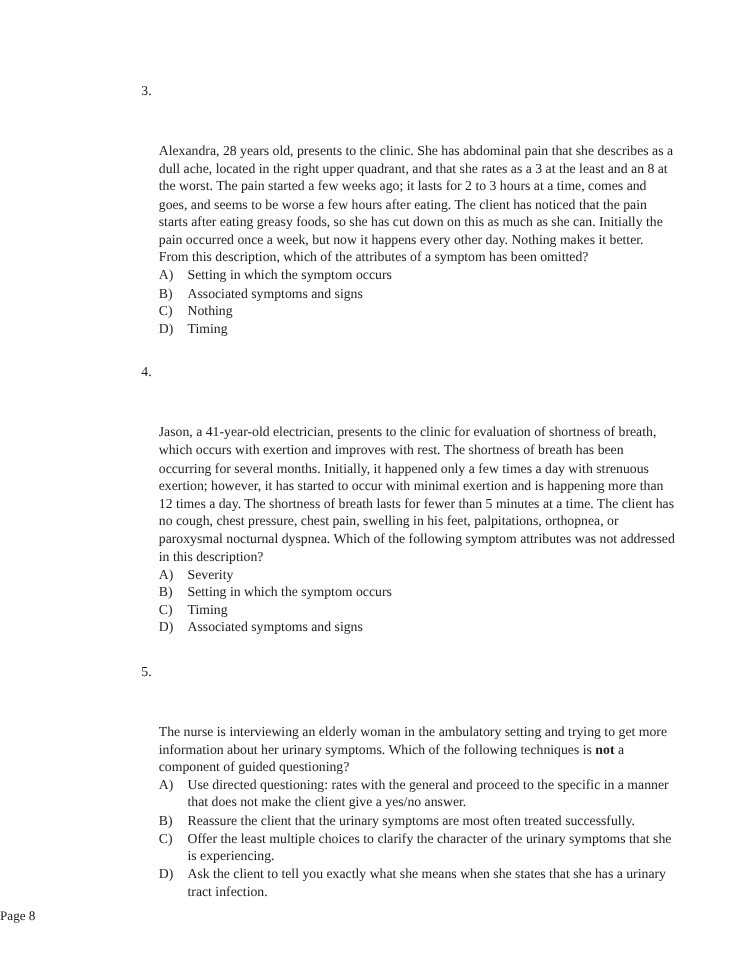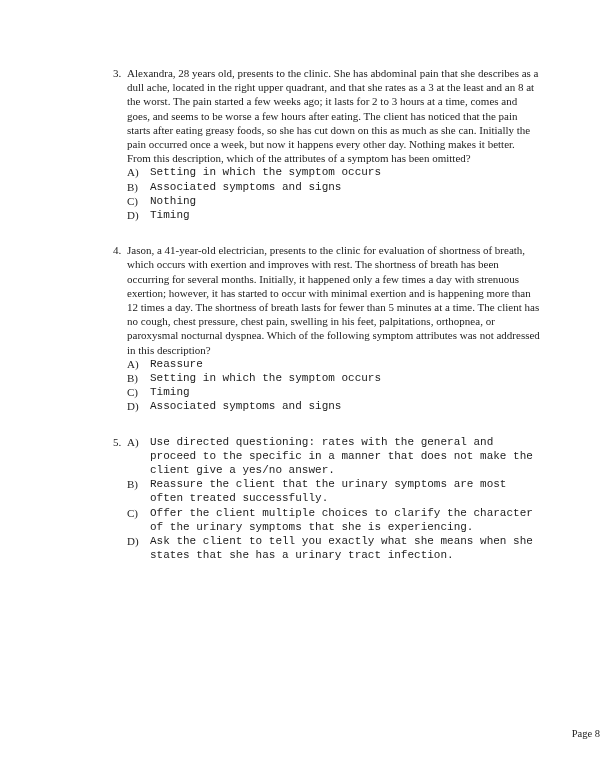--- a/index.html
+++ b/index.html
@@ -31,46 +31,46 @@
   .question + .question {
     margin-top: 21px;
   }
   .q-number {
     flex: 0 0 14px;
     width: 14px;
   }
   .q-body {
     flex: 1 1 auto;
     min-width: 0;
+    margin-top: 48px;
   }
   .q-stem {
     text-align: left;
   }
   .bold {
     font-weight: bold;
   }
   .option {
     display: flex;
     align-items: flex-start;
   }
   .opt-letter {
     flex: 0 0 23px;
     width: 23px;
   }
   .opt-text {
     flex: 1 1 auto;
     min-width: 0;
-    font-family: Liberation Mono, monospace;
   }
   .footer {
     position: absolute;
     top: 727px;
     left: 0;
     width: 100%;
-    text-align: right;
+    text-align: left;
     font-size: 10.5px;
     line-height: 13px;
   }
 </style>
 </head>
 <body>
 
 <div class="page">
   <div class="questions">
       <div class="question">
@@ -97,52 +97,53 @@
           </div>
     </div>
   </div>
       <div class="question">
     <div class="q-number">4.</div>
     <div class="q-body">
       <div class="q-stem"><span>Jason, a 41-year-old electrician, presents to the clinic for evaluation of shortness of breath, which occurs with exertion and improves with rest. The shortness of breath has been occurring for several months. Initially, it happened only a few times a day with strenuous exertion; however, it has started to occur with minimal exertion and is happening more than 12 times a day. The shortness of breath lasts for fewer than 5 minutes at a time. The client has no cough, chest pressure, chest pain, swelling in his feet, palpitations, orthopnea, or paroxysmal nocturnal dyspnea. Which of the following symptom attributes was not addressed in this description?</span></div>
       <div class="q-options">
             <div class="option">
     <div class="opt-letter">A)</div>
-    <div class="opt-text">Reassure</div>
+    <div class="opt-text">Severity</div>
   </div>
             <div class="option">
     <div class="opt-letter">B)</div>
     <div class="opt-text">Setting in which the symptom occurs</div>
   </div>
             <div class="option">
     <div class="opt-letter">C)</div>
     <div class="opt-text">Timing</div>
   </div>
             <div class="option">
     <div class="opt-letter">D)</div>
     <div class="opt-text">Associated symptoms and signs</div>
   </div>
           </div>
     </div>
   </div>
       <div class="question">
     <div class="q-number">5.</div>
     <div class="q-body">
+      <div class="q-stem"><span>The nurse is interviewing an elderly woman in the ambulatory setting and trying to get more information about her urinary symptoms. Which of the following techniques is </span><span class="bold">not</span><span> a component of guided questioning?</span></div>
       <div class="q-options">
             <div class="option">
     <div class="opt-letter">A)</div>
     <div class="opt-text">Use directed questioning: rates with the general and proceed to the specific in a manner that does not make the client give a yes/no answer.</div>
   </div>
             <div class="option">
     <div class="opt-letter">B)</div>
     <div class="opt-text">Reassure the client that the urinary symptoms are most often treated successfully.</div>
   </div>
             <div class="option">
     <div class="opt-letter">C)</div>
-    <div class="opt-text">Offer the client multiple choices to clarify the character of the urinary symptoms that she is experiencing.</div>
+    <div class="opt-text">Offer the least multiple choices to clarify the character of the urinary symptoms that she is experiencing.</div>
   </div>
             <div class="option">
     <div class="opt-letter">D)</div>
     <div class="opt-text">Ask the client to tell you exactly what she means when she states that she has a urinary tract infection.</div>
   </div>
           </div>
     </div>
   </div>
     </div>
   <div class="footer">

